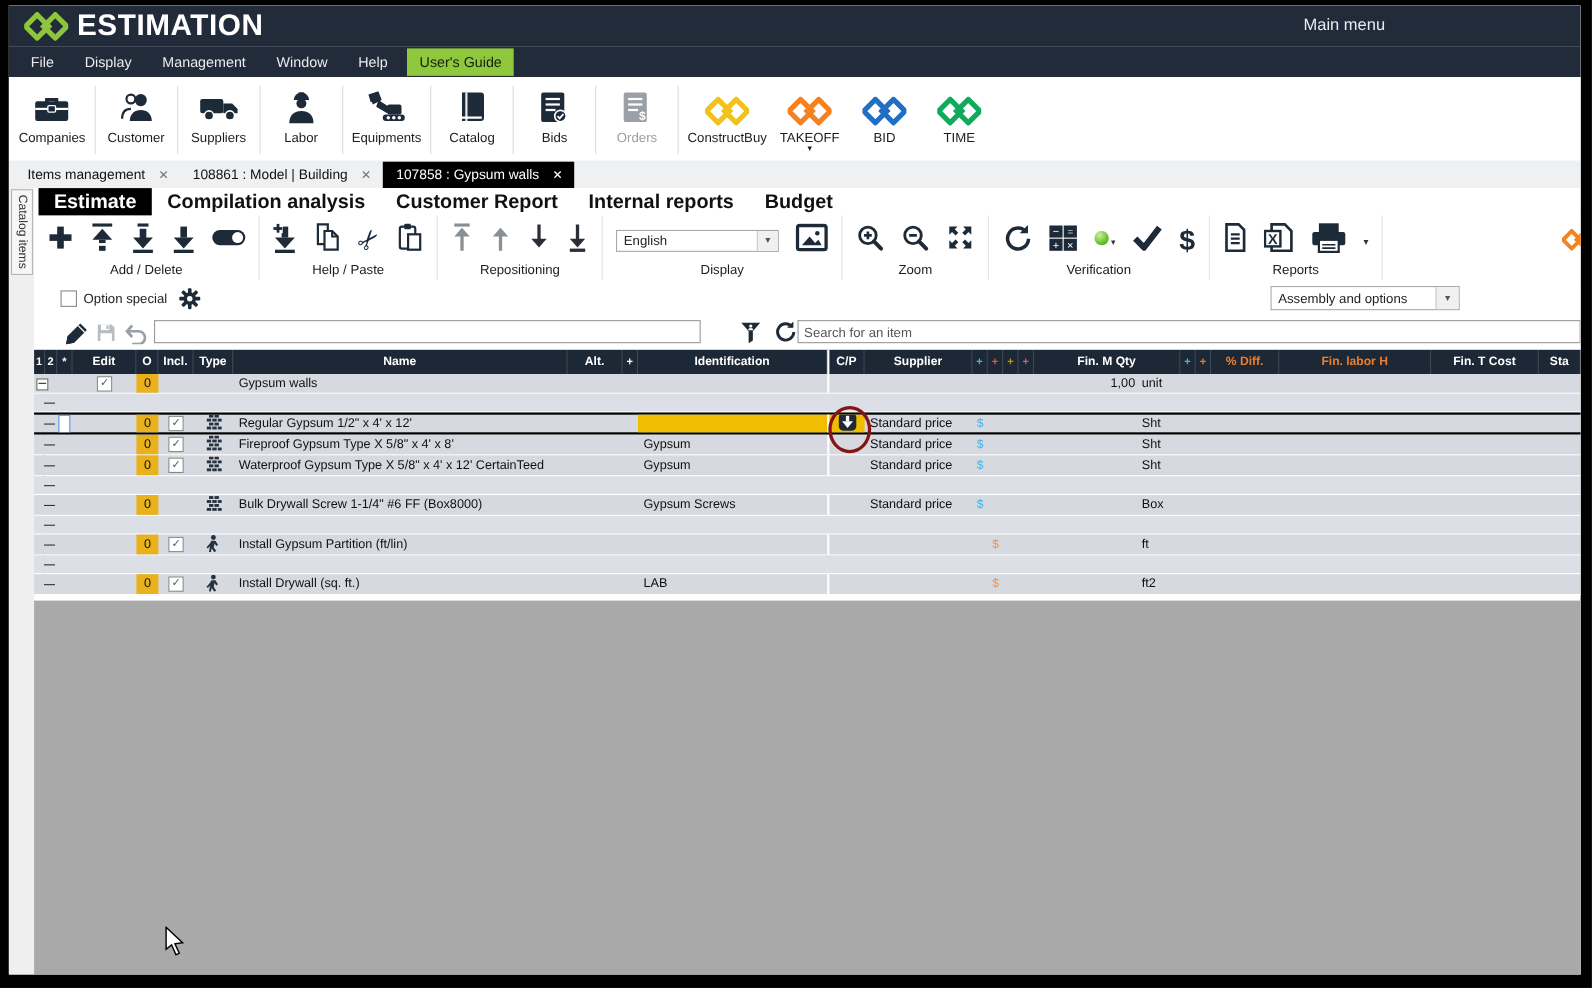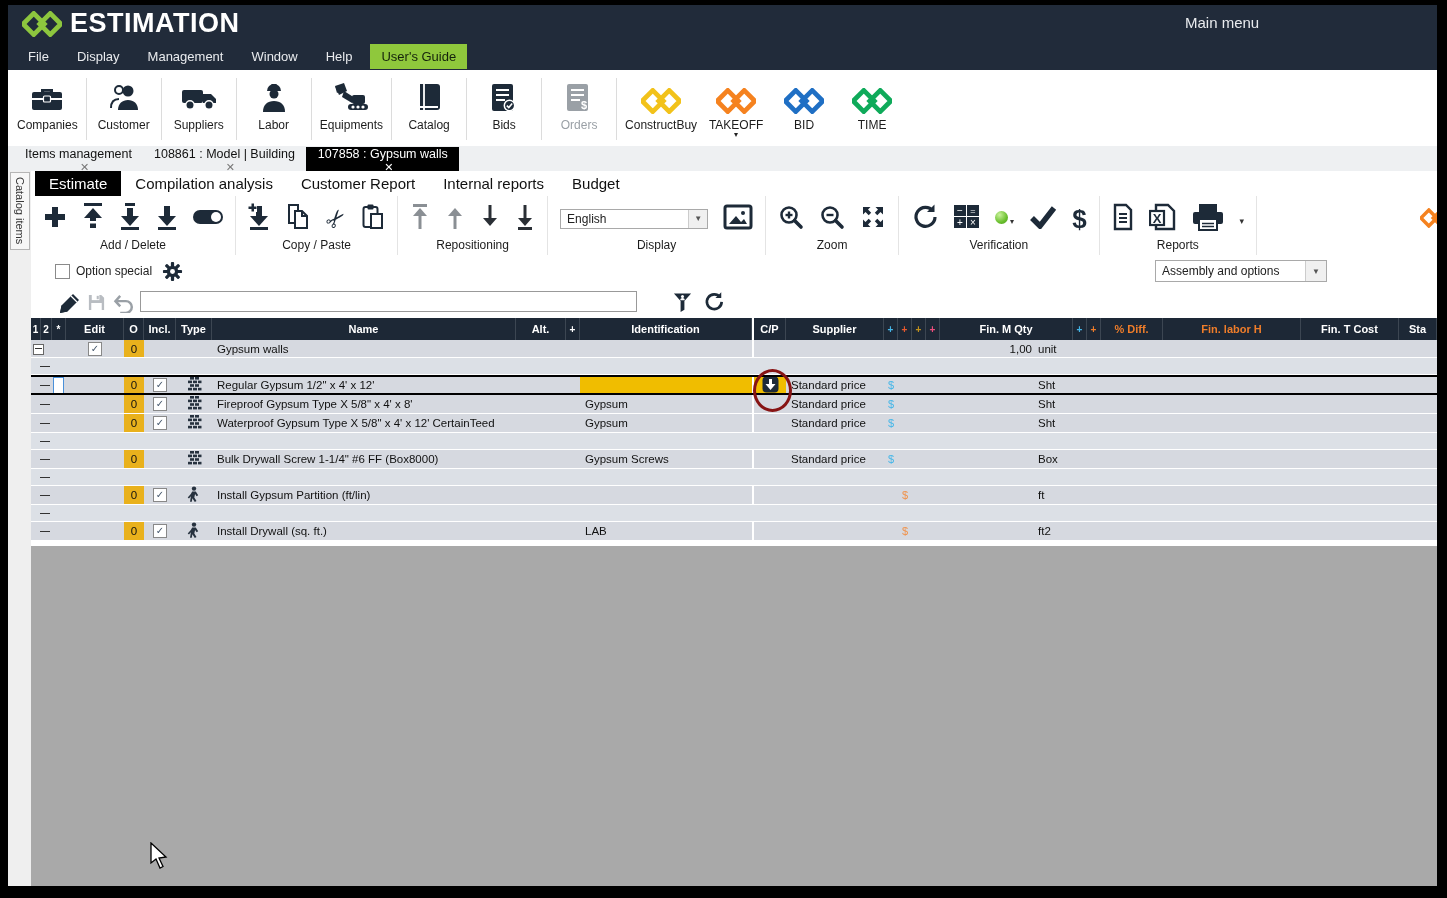--- a/index.html
+++ b/index.html
@@ -17,26 +17,26 @@
   
   .toolbar{position:absolute;left:0;top:65px;width:1429px;height:76px;background:#fff;display:flex;align-items:flex-start;padding:7px 0 0 4px;box-sizing:border-box;}
   .tbtn{display:flex;flex-direction:column;align-items:center;min-width:58px;padding:0 5px;}
   .ticon{height:37px;display:flex;align-items:flex-end;justify-content:center;}
   .tlabel{font-size:12px;color:#1c1c1c;margin-top:4px;white-space:nowrap;}
   .tbtn.disabled .tlabel{color:#9aa0a6;}
   .tsep{width:1px;background:#dcdcdc;height:62px;margin:1px 3px 0;}
   .tcaret{font-size:8px;color:#222;line-height:6px;}
   
   .tabrow{position:absolute;left:0;top:141px;width:1429px;height:25px;background:#eef0f2;display:flex;align-items:flex-end;padding-left:6px;box-sizing:border-box;}
-  .tab{height:24px;display:flex;align-items:center;padding:0 11px;font-size:12.5px;color:#111;flex-direction:column;}
+  .tab{height:24px;display:flex;align-items:center;padding:0 11px;font-size:12.5px;color:#111;}
   .tab .x{margin-left:12px;color:#777;font-size:11px;}
   .tab.active{background:#000;color:#fff;padding-left:12px;}
   .tab.active .x{color:#fff;}
   .subtabrow{position:absolute;left:23px;top:166px;width:1406px;height:25px;background:#fff;display:flex;align-items:stretch;padding-left:4px;box-sizing:border-box;}
-  .stab{padding:0 14px;display:flex;align-items:center;font-size:15px;color:#111;}
+  .stab{padding:0 14px;display:flex;align-items:center;font-size:18px;color:#111;font-weight:bold;}
   .stab.active{background:#000;color:#fff;}
   .sidestrip{position:absolute;left:0;top:166px;width:23px;height:715px;background:#efefef;}
   .sidetab{position:absolute;left:2px;top:167px;width:20px;height:78px;background:#f7f7f7;border:1px solid #b5b5b5;box-sizing:border-box;writing-mode:vertical-rl;font-size:11px;color:#333;display:flex;align-items:center;justify-content:center;}
   
   .ribbon{position:absolute;left:23px;top:191px;width:1406px;height:59px;background:#fff;display:flex;}
   .rgroup{display:flex;flex-direction:column;border-right:1px solid #e4e4e4;padding:4px 12px 2px;}
   .ricons{display:flex;align-items:center;gap:15px;height:37px;}
   .rlabel{text-align:center;font-size:12px;color:#1c1c1c;margin-top:1px;white-space:nowrap;}
   .langsel{width:148px;height:20px;border:1px solid #a9a9a9;display:flex;align-items:center;font-size:12px;padding-left:6px;color:#222;background:#fff;box-sizing:border-box;}
   .langsel .car{margin-left:auto;width:18px;height:18px;background:#f0f0f0;border-left:1px solid #ccc;display:flex;align-items:center;justify-content:center;font-size:8px;color:#555;}
@@ -324,21 +324,21 @@
               <path d="M10 8h7l5 5v12H10z" fill="#fff" stroke="#1d2a38" stroke-width="2"></path>
               <path d="M17 8v5h5" fill="none" stroke="#1d2a38" stroke-width="2"></path>
             </svg></span>
           <span><span style="font-size:24px;color:#1d2a38;display:inline-block;transform:rotate(-50deg);line-height:24px">✂</span></span>
           <span><svg width="24" height="28" viewBox="0 0 24 28">
               <rect x="2.5" y="4" width="14" height="20" rx="2" fill="none" stroke="#1d2a38" stroke-width="2"></rect>
               <rect x="6.5" y="1.5" width="6" height="5" rx="1" fill="#1d2a38"></rect>
               <rect x="10" y="11" width="11" height="14" fill="#fff" stroke="#1d2a38" stroke-width="2"></rect>
             </svg></span>
         </div>
-        <div class="rlabel">Copy / Paste</div>
+        <div class="rlabel">Help / Paste</div>
       </div>
       <div class="rgroup">
         <div class="ricons">
           <span><svg width="20" height="26" viewBox="0 0 20 26">
               <rect x="3" y="0" width="14" height="3" fill="#8a8f94"></rect>
               <line x1="10" y1="25" x2="10" y2="8" stroke="#8a8f94" stroke-width="3"></line>
               <path d="M3 12l7-8 7 8z" fill="#8a8f94"></path>
             </svg></span>
           <span><svg width="20" height="26" viewBox="0 0 20 26">
               <line x1="10" y1="25" x2="10" y2="8" stroke="#8a8f94" stroke-width="3"></line>
@@ -492,20 +492,21 @@
     <input class="sinput" style="left: 109px; width: 497px;" value="">
     <span class="sic" style="left:641px;top:4px" id="icFunnel"><svg width="21" height="22" viewBox="0 0 22 22">
           <path d="M2 2h18l-7 8v9l-4 2.5V10z" fill="#1d2a38"></path>
           <circle cx="11" cy="5.2" r="1.6" fill="#fff"></circle>
           <path d="M8.6 9.2c0-1.5 1-2.3 2.4-2.3s2.4.8 2.4 2.3z" fill="#fff"></path>
         </svg></span>
     <span class="sic" style="left:672px;top:4px" id="icRefresh"><svg width="21" height="21" viewBox="0 0 27 27">
           <path d="M22 8a9.5 9.5 0 1 0 2 6" fill="none" stroke="#1d2a38" stroke-width="3.4"></path>
           <path d="M23.5 1.5v7.5h-7.5z" fill="#1d2a38"></path>
         </svg></span>
+    <input class="sinput" style="left: 694px; width: 712px;" placeholder="Search for an item">
   </div>
 
   <div class="ghead" id="ghead">
       <div class="hc tiny" style="width: 10px;">1</div>
       <div class="hc tiny" style="width: 11px;">2</div>
       <div class="hc tiny" style="width: 14px;">*</div>
       <div class="hc" style="width: 58px;">Edit</div>
       <div class="hc" style="width: 20px;">O</div>
       <div class="hc" style="width: 32px;">Incl.</div>
       <div class="hc" style="width: 36px;">Type</div>

